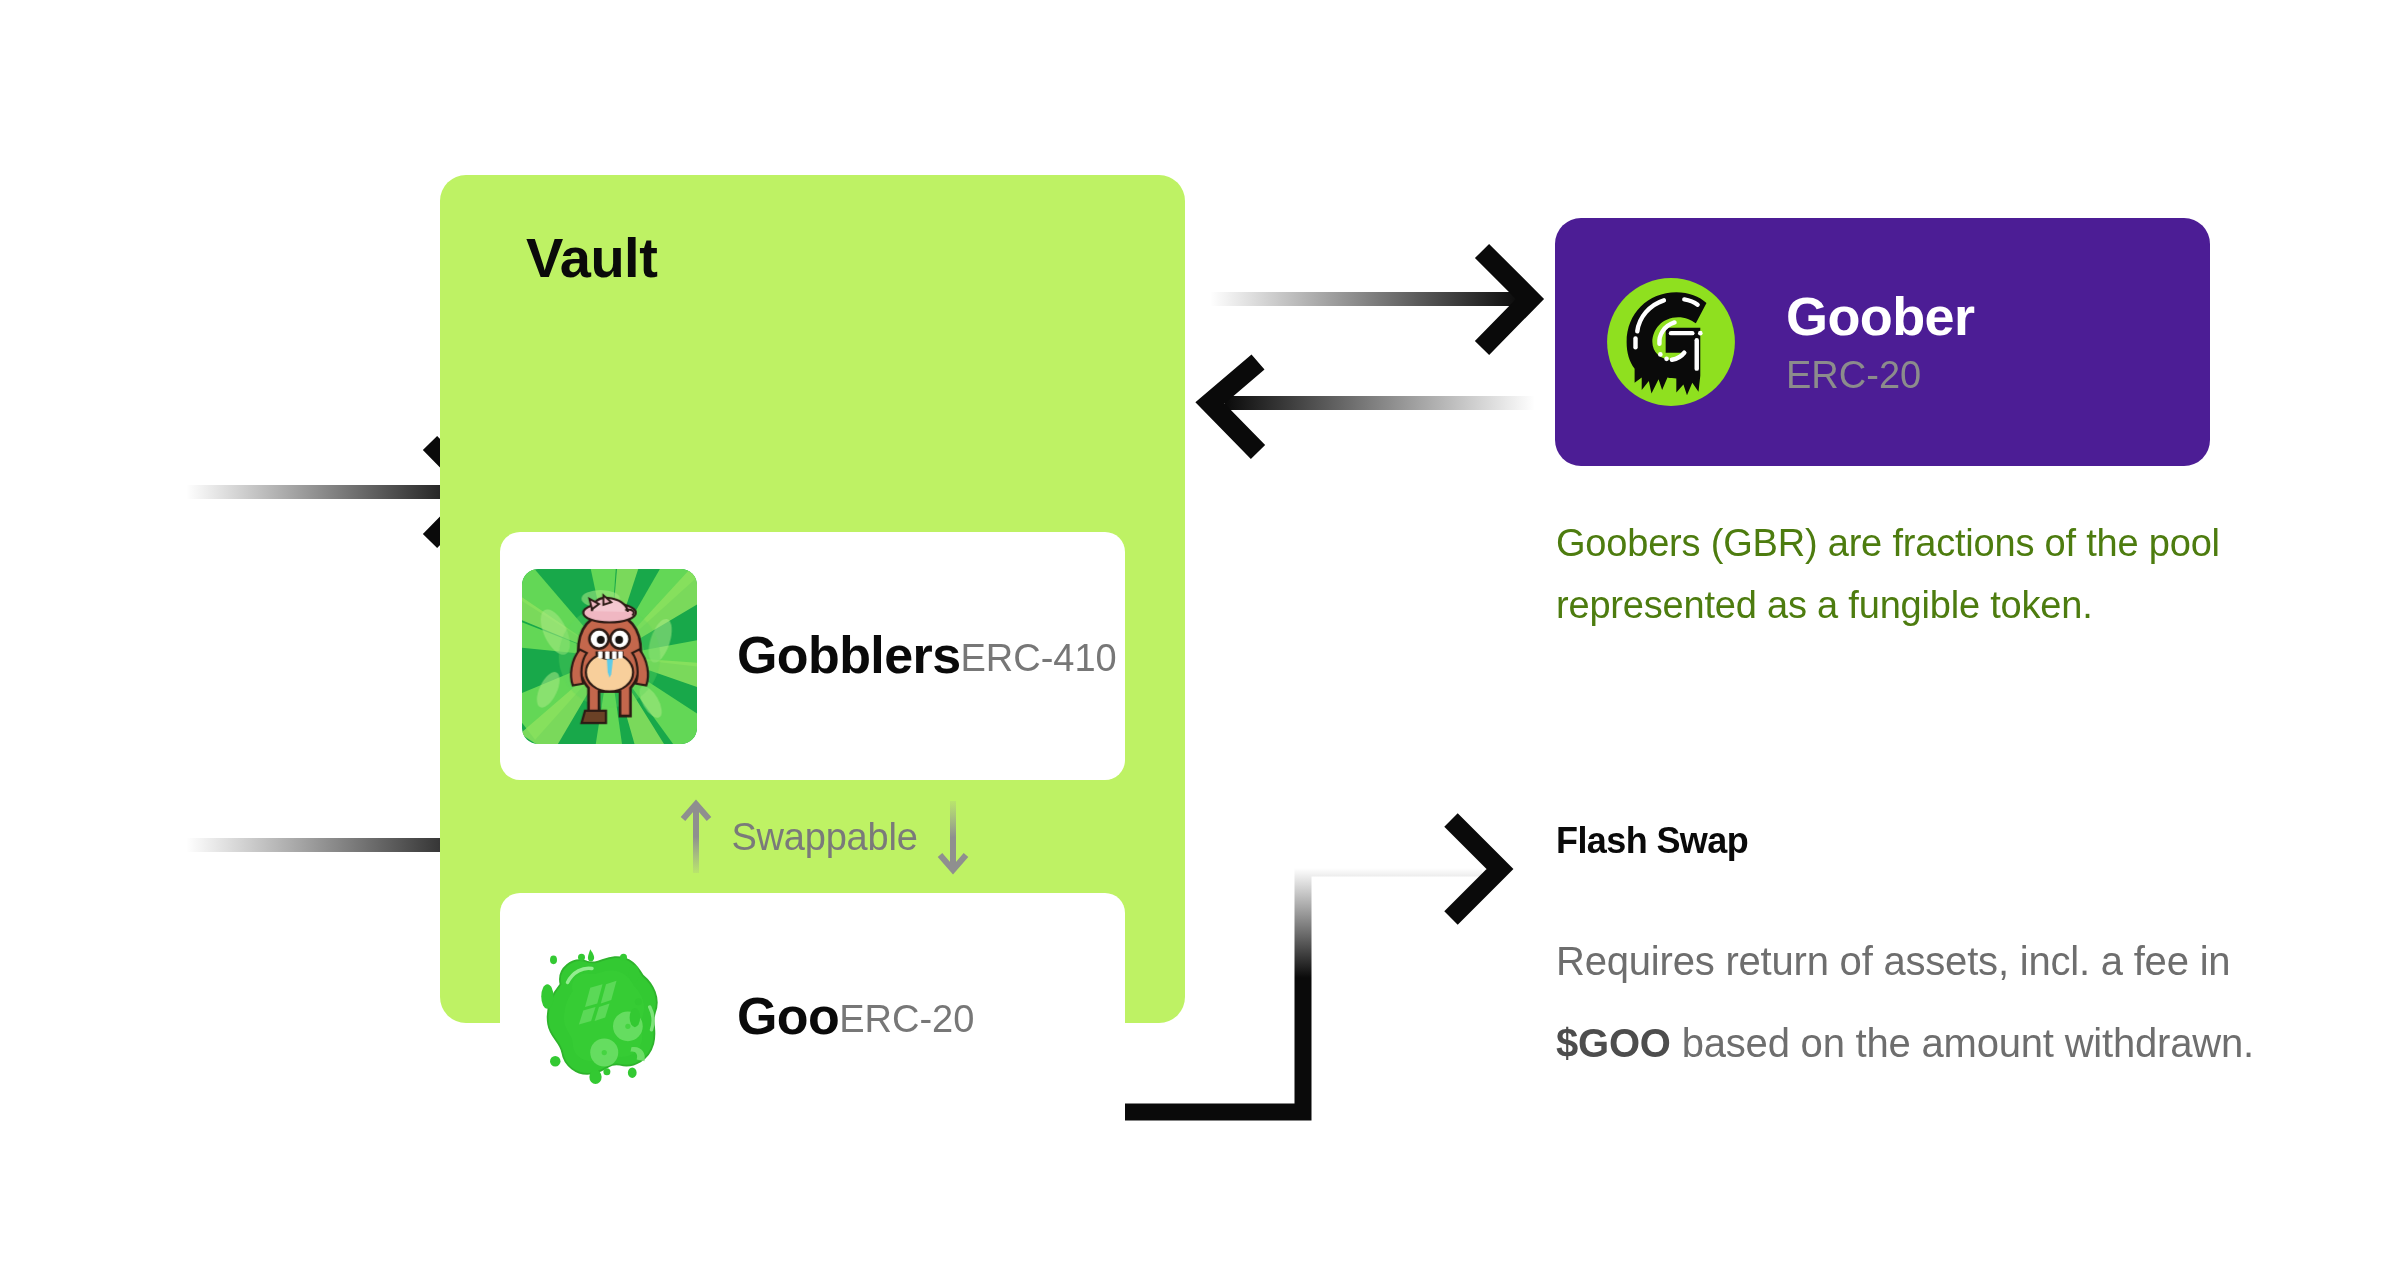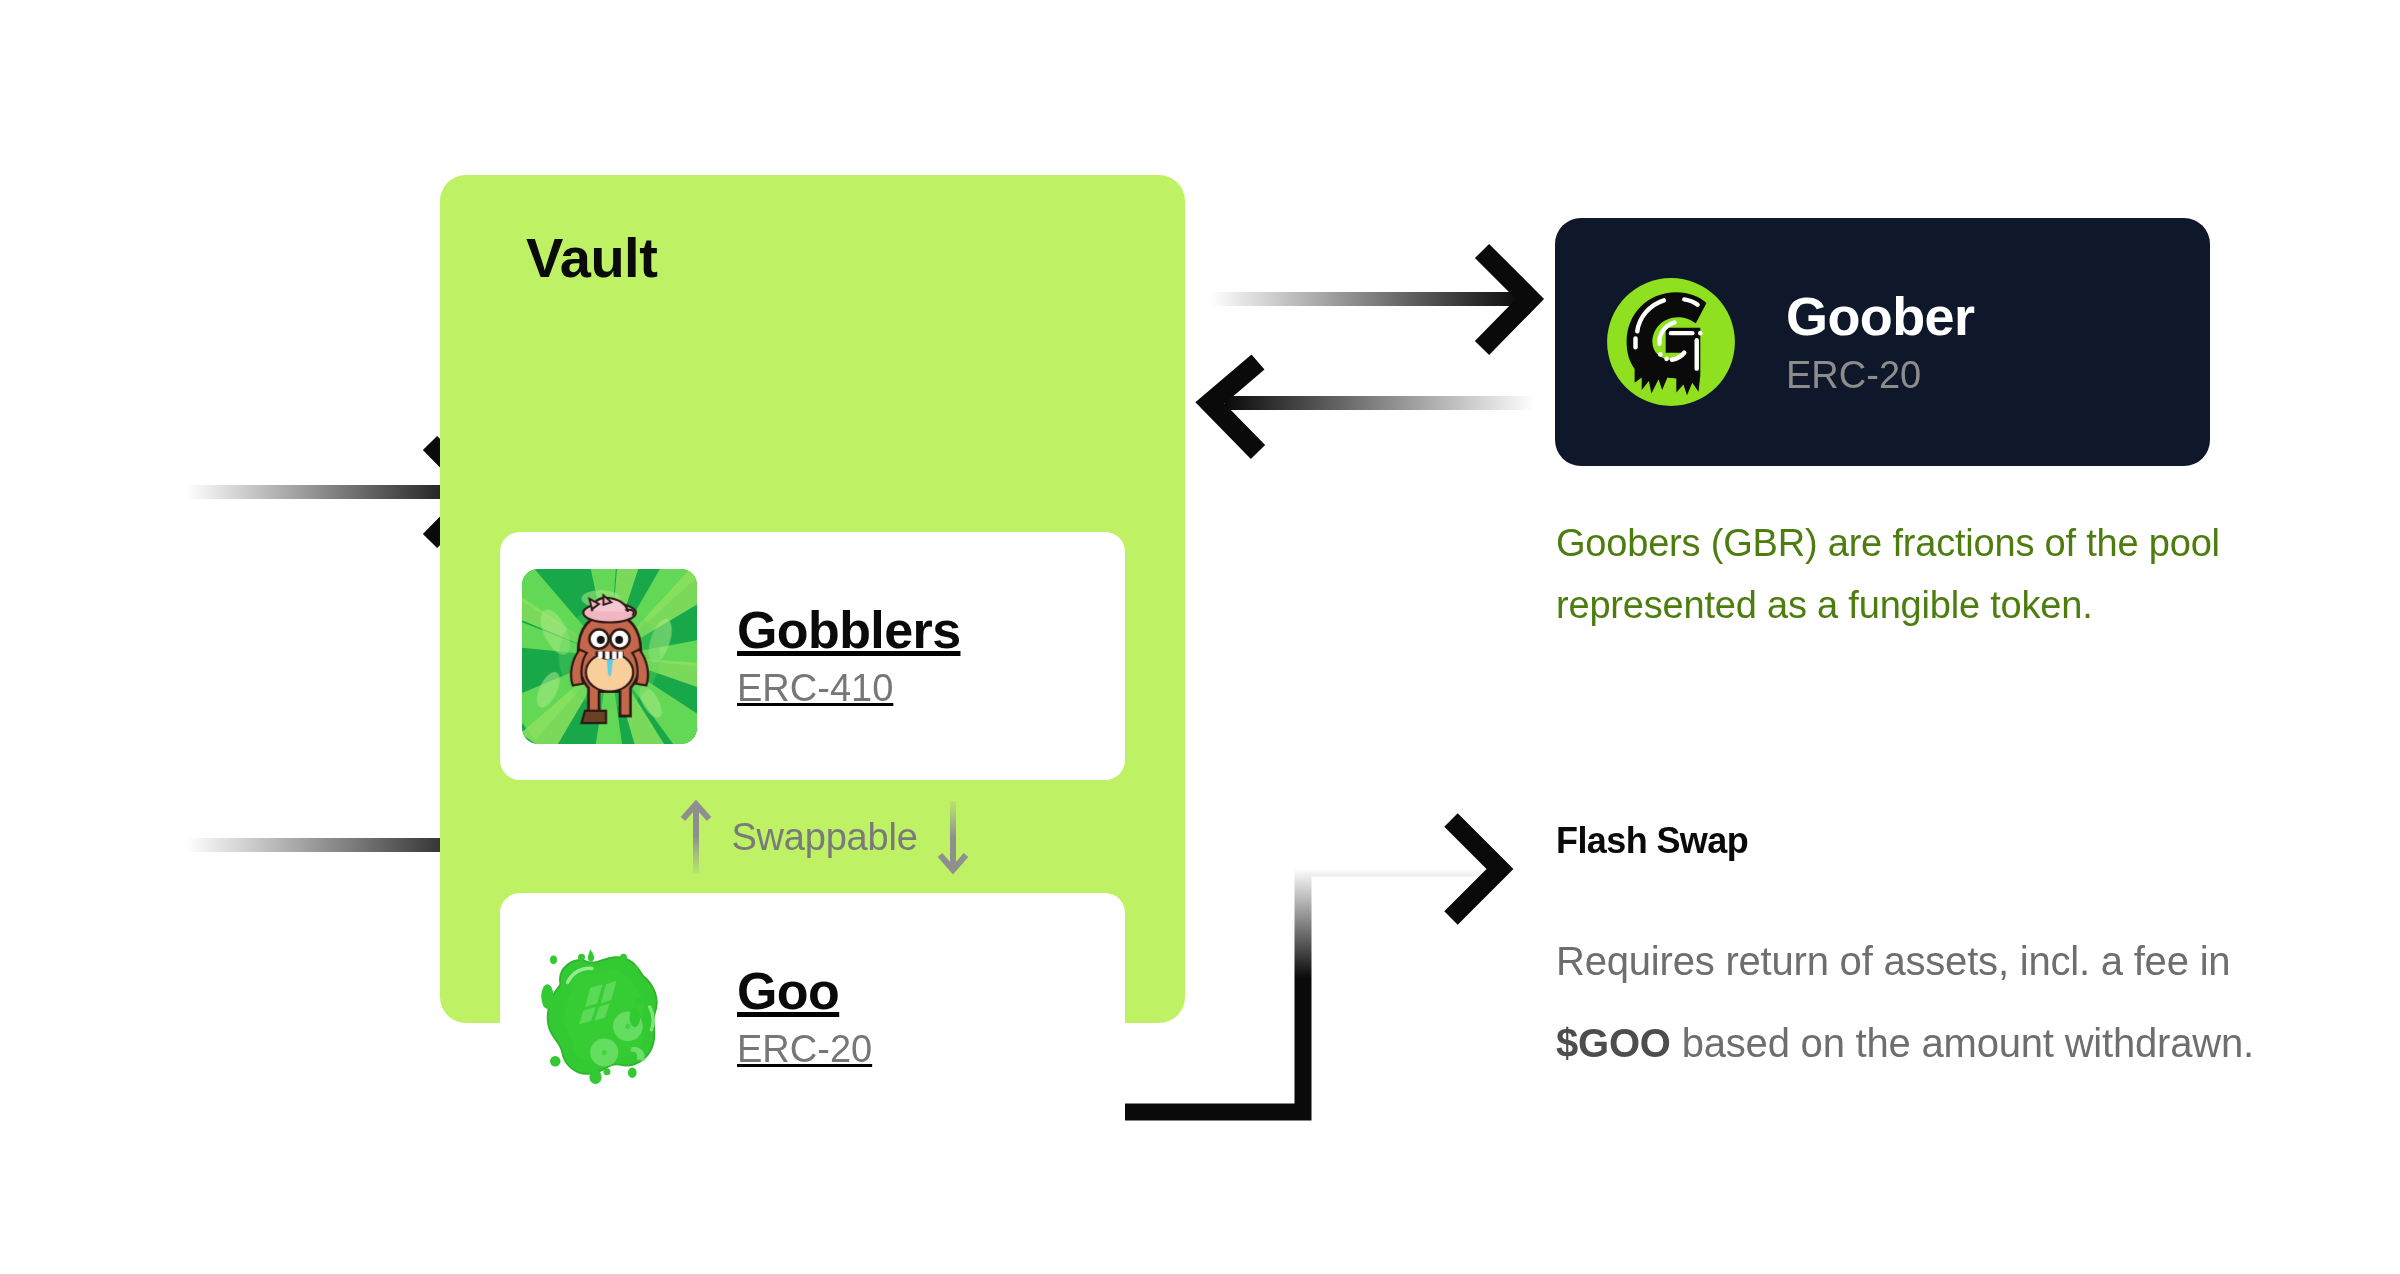--- a/index.html
+++ b/index.html
@@ -59,23 +59,21 @@
     flex: 0 0 auto;
     border-radius: 16px;
     overflow: hidden;
     position: relative;
   }
   #goo-thumb { border-radius: 0; background: transparent; }
 
   .asset-text {
     margin-left: 40px;
     display: flex;
-    flex-direction: column;
     justify-content: flex-end;
-    text-decoration: underline;
   }
   .asset-name {
     font-size: 52px;
     font-weight: 700;
     letter-spacing: -0.6px;
     color: #0a0a0a;
     line-height: 1.06;
   }
   .asset-standard {
     margin-top: 10px;
@@ -105,21 +103,21 @@
   }
   .swap-arrow { display: block; }
 
   
   #goober-card {
     position: absolute;
     left: 1555px;
     top: 218px;
     width: 655px;
     height: 248px;
-    background: #0f172a;
+    background: #4c1d95;
     border-radius: 26px;
     display: flex;
     align-items: center;
     box-sizing: border-box;
   }
   #goober-logo {
     width: 142px;
     height: 142px;
     margin-left: 45px;
     flex: 0 0 auto;

